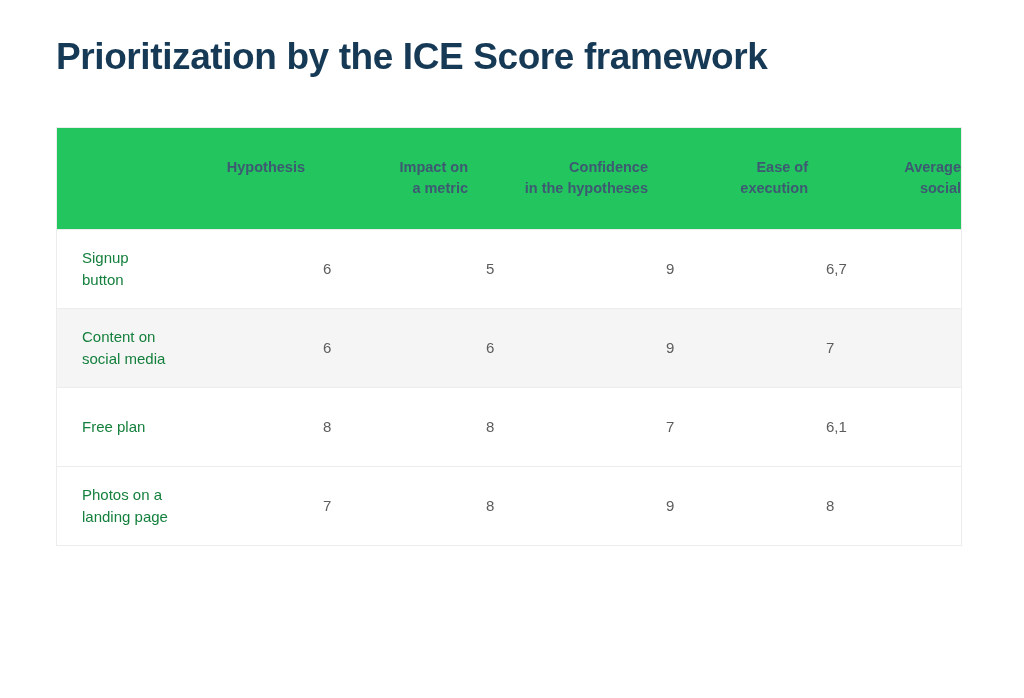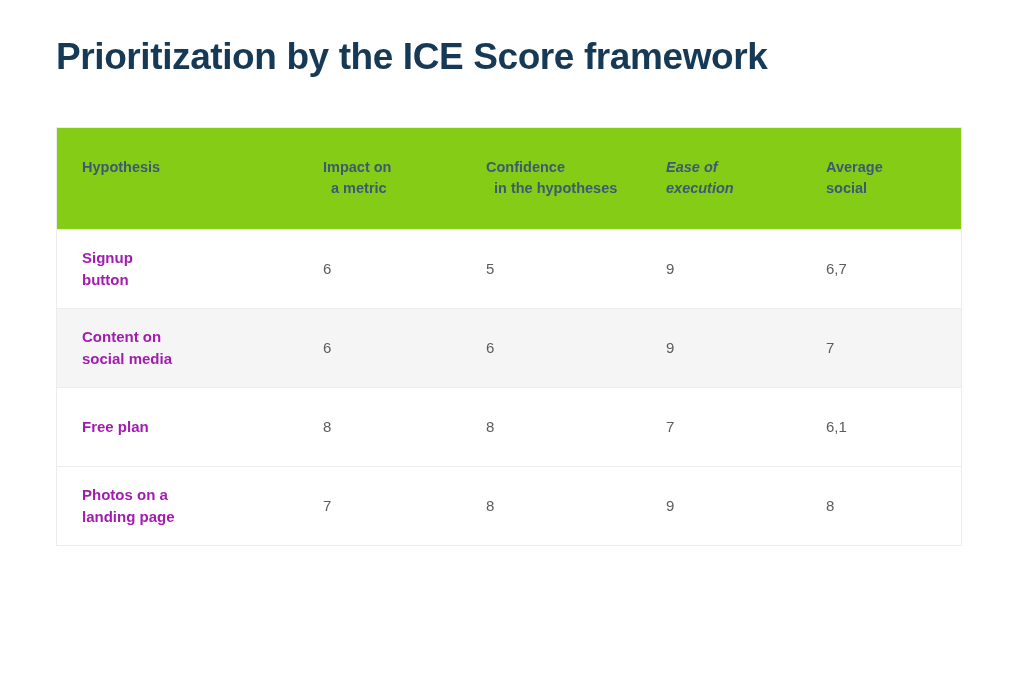--- a/index.html
+++ b/index.html
@@ -43,37 +43,37 @@
     width: 100%;
     table-layout: fixed;
   }
   table.ice col.c0 { width: 248px; }
   table.ice col.c1 { width: 163px; }
   table.ice col.c2 { width: 180px; }
   table.ice col.c3 { width: 160px; }
   table.ice col.c4 { width: 153px; }
 
   table.ice thead th {
-    background: #84cc16;
+    background: #22c55e;
     color: #3e5a72;
     font-size: 14.5px;
     font-weight: bold;
-    text-align: left;
+    text-align: right;
     vertical-align: top;
     padding: 29px 0 30px 0;
     line-height: 1.45;
     border: none;
   }
   table.ice thead th .hdr {
     display: block;
   }
   table.ice thead th.col-hypothesis { padding-left: 25px; }
   table.ice thead th.col-impact { padding-left: 18px; }
   table.ice thead th.col-confidence { padding-left: 18px; }
-  table.ice thead th.col-ease { padding-left: 18px; font-style: italic; }
+  table.ice thead th.col-ease { padding-left: 18px; }
   table.ice thead th.col-average { padding-left: 18px; }
 
   table.ice thead th .l2 {
     display: block;
     padding-left: 8px;
   }
   table.ice thead th.col-hypothesis .l2 { padding-left: 0; }
   table.ice thead th.col-ease .l2 { padding-left: 0; }
   table.ice thead th.col-average .l2 { padding-left: 0; }
 
@@ -84,22 +84,21 @@
     padding: 0;
     height: 78px;
     line-height: 1.45;
     border-top: 1px solid #ececec;
   }
   table.ice tbody tr.alt td {
     background: #f5f5f5;
   }
   table.ice tbody td.name {
     padding-left: 25px;
-    color: #a21caf;
-    font-weight: bold;
+    color: #15803d;
   }
   table.ice tbody td.num {
     padding-left: 18px;
   }
   .nm-l1, .nm-l2 { display: block; }
 </style>
 </head>
 <body>
 
 <div class="page">

